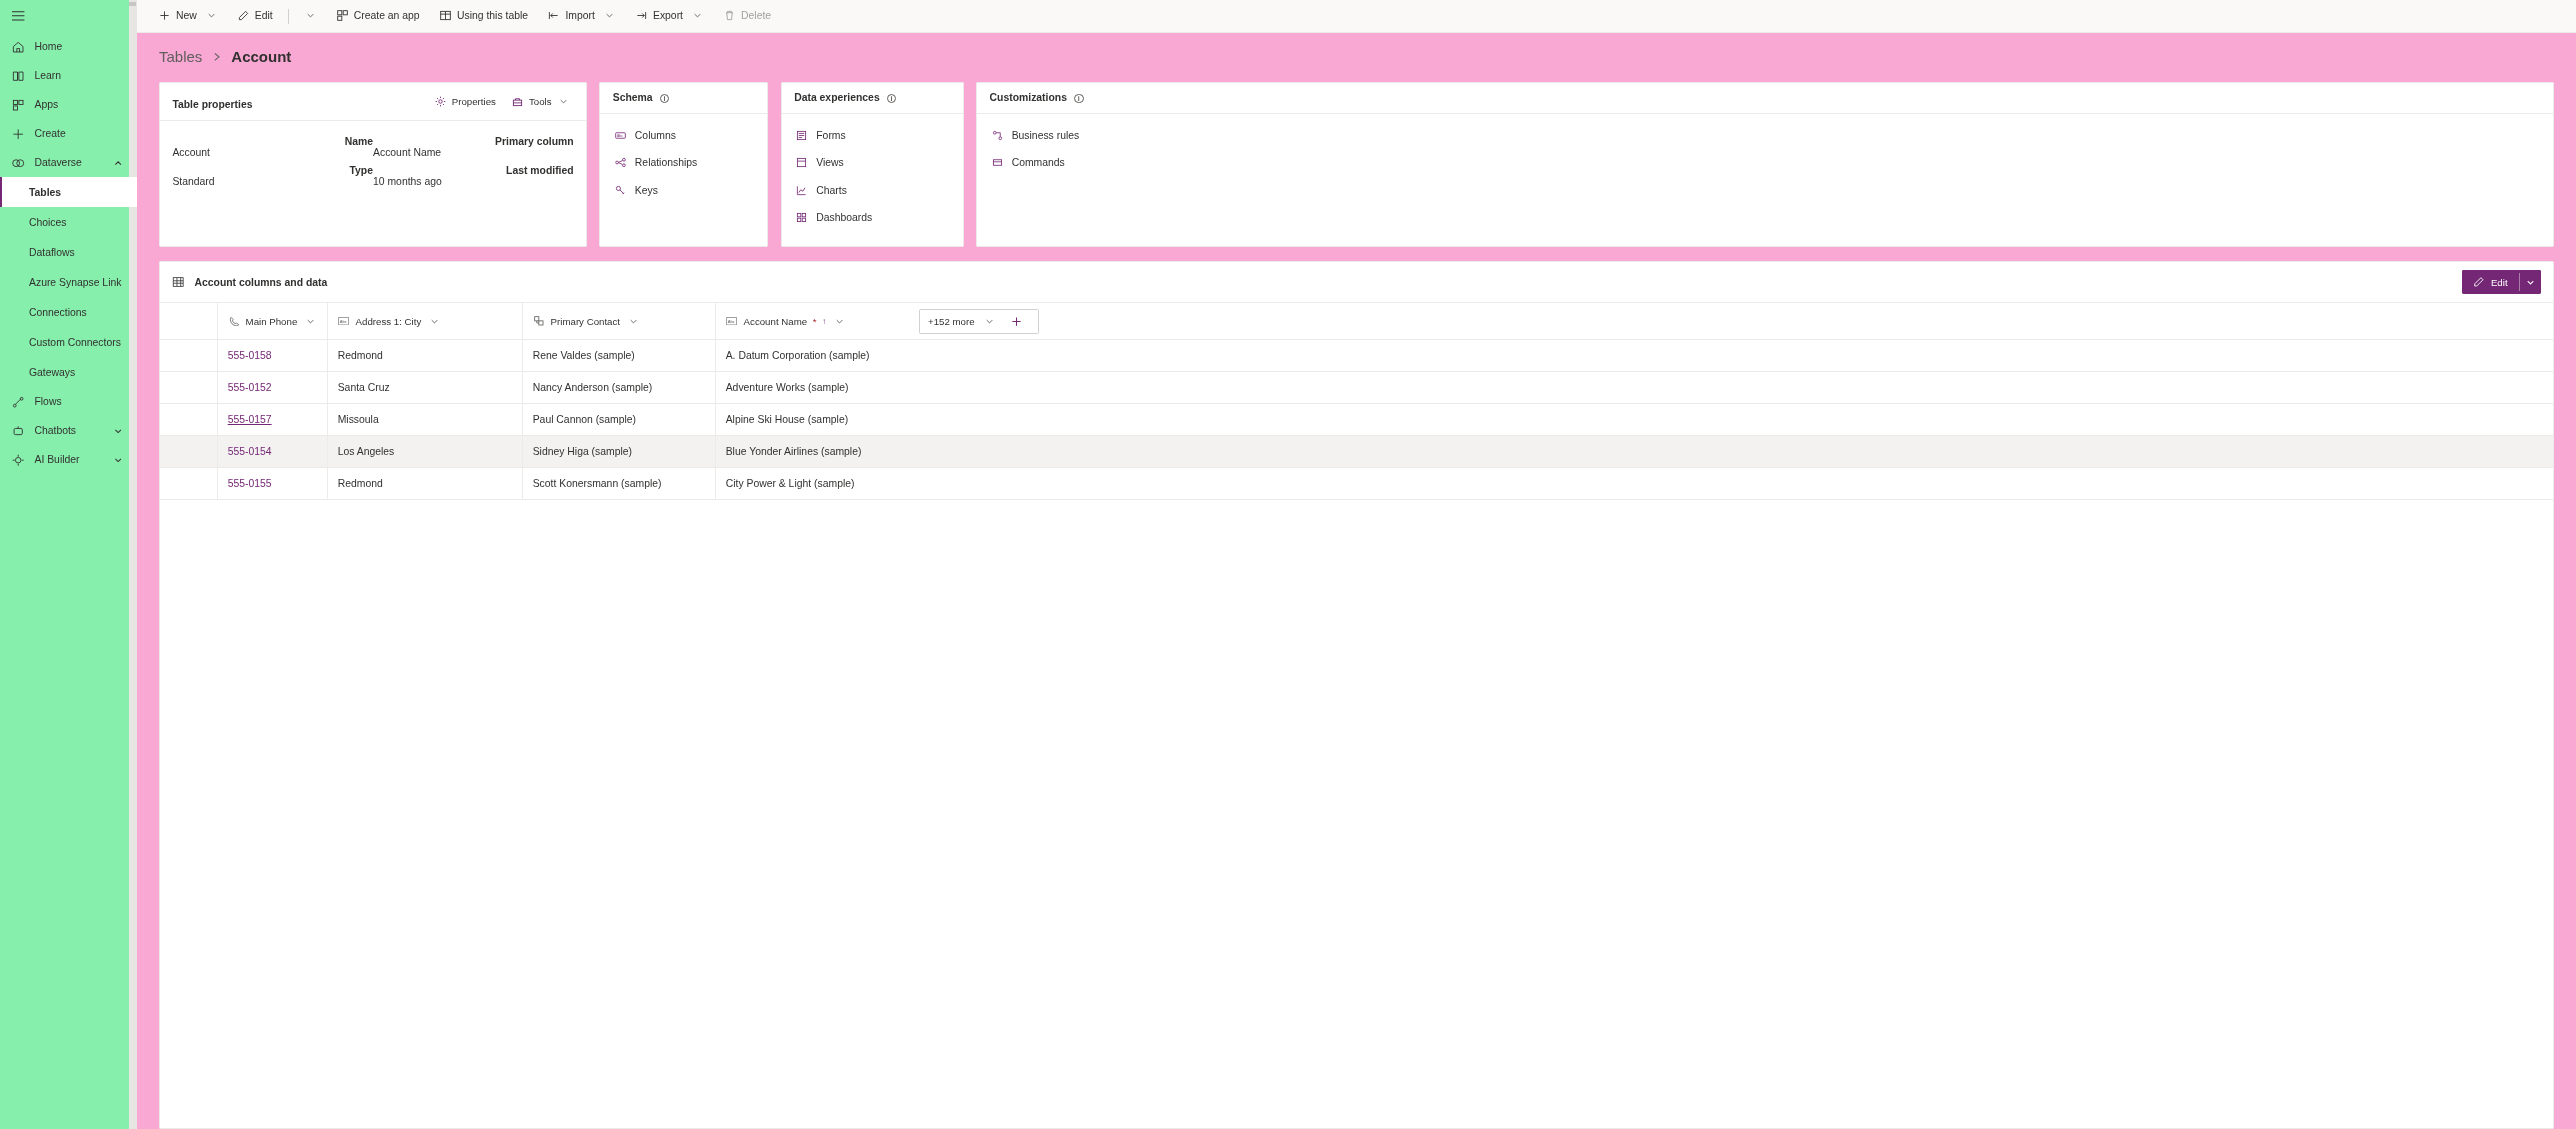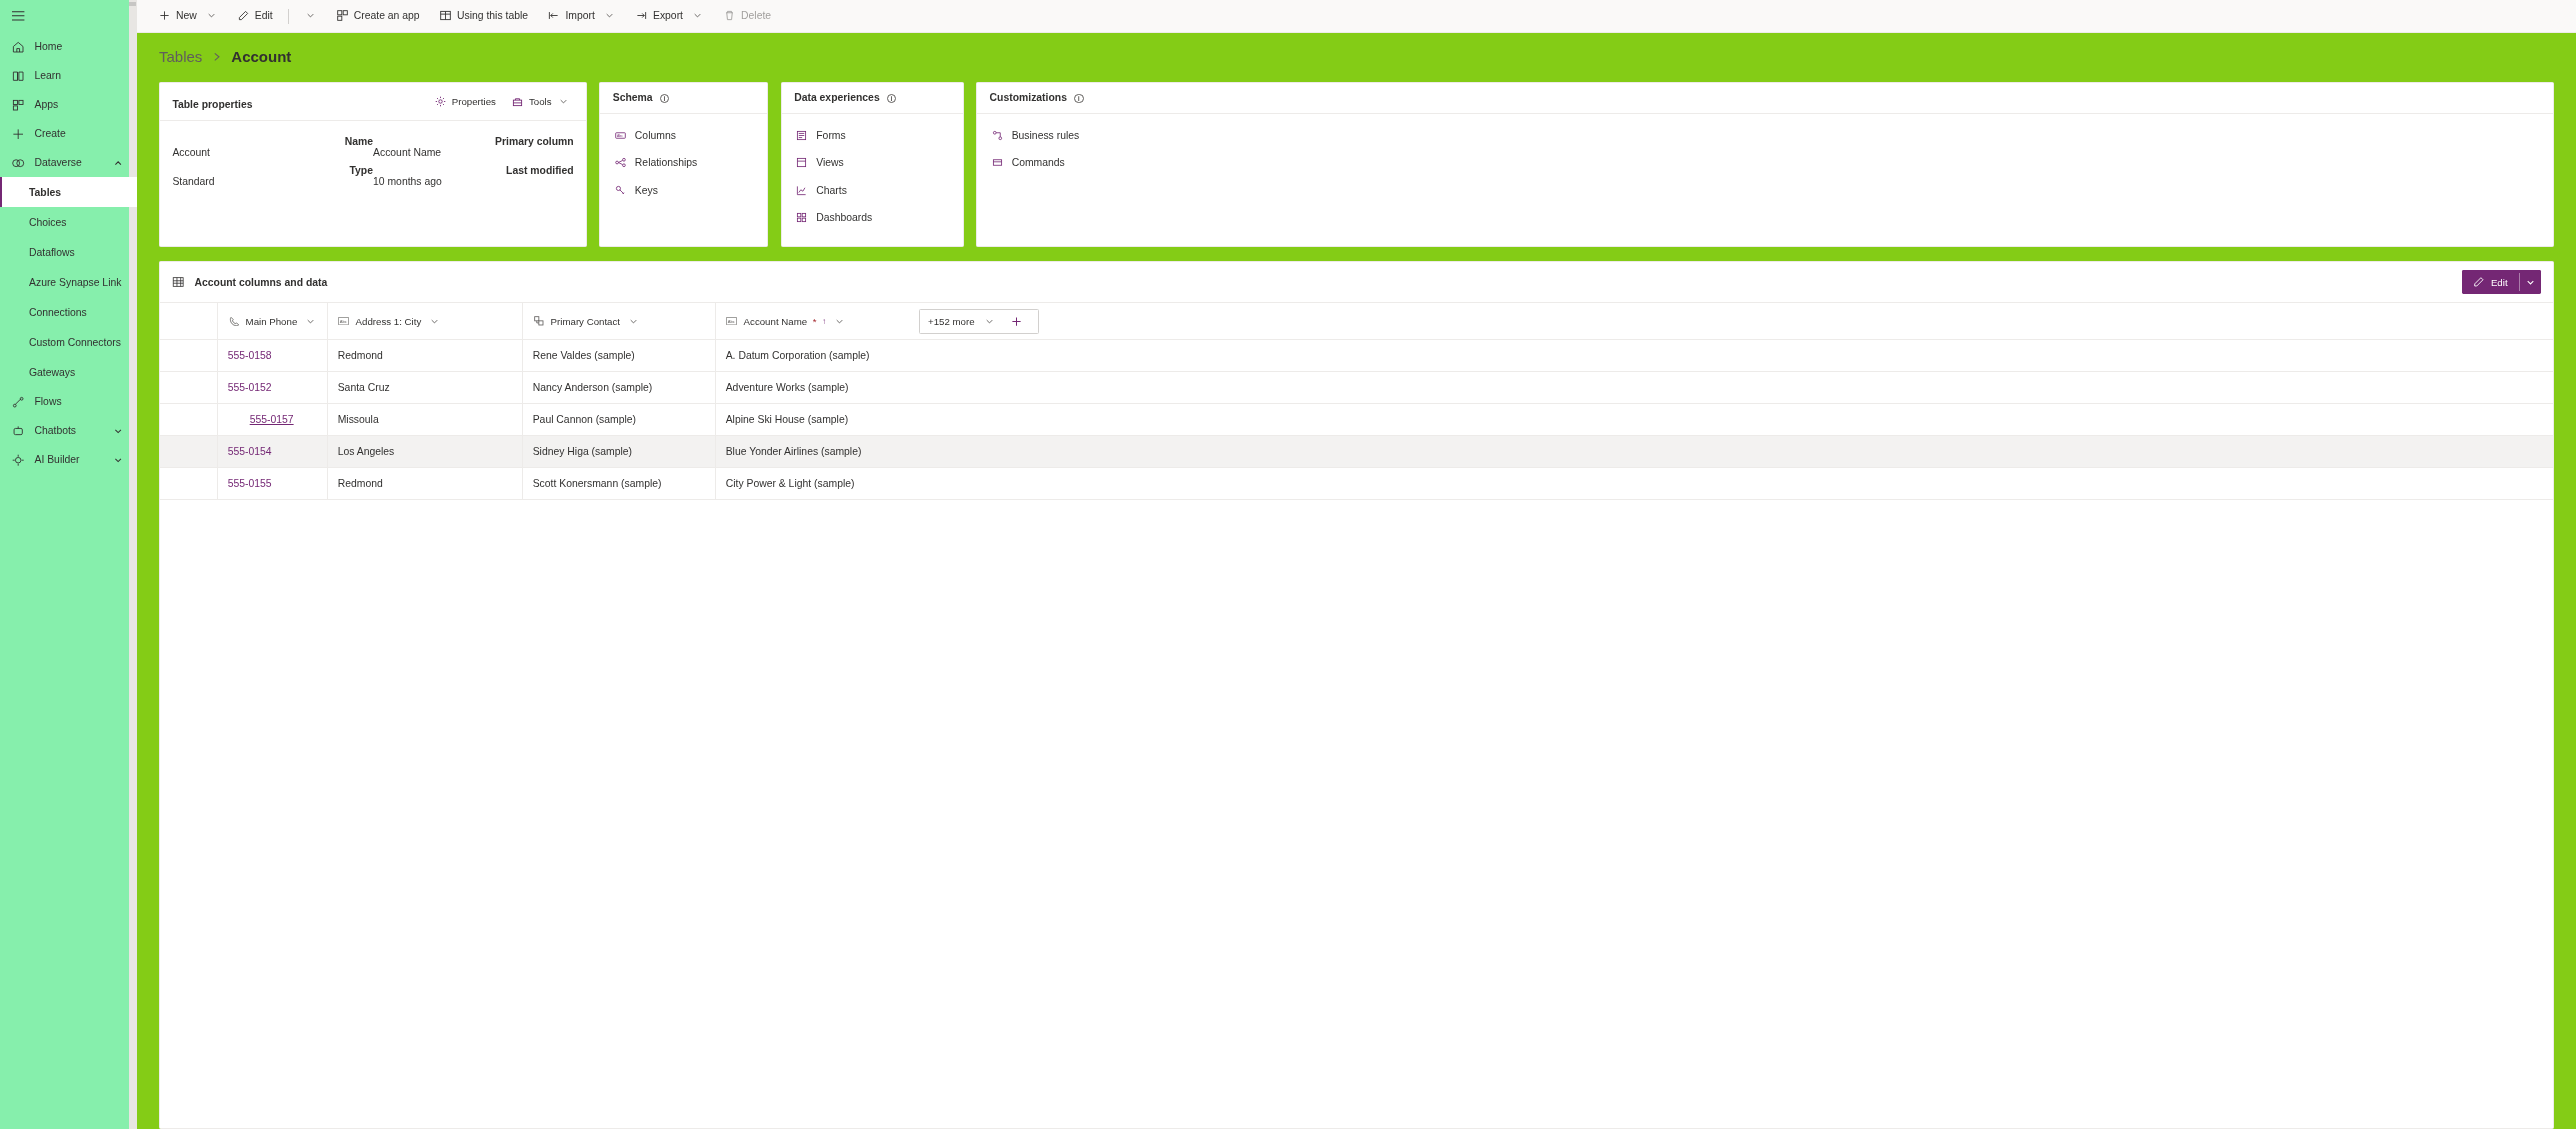--- a/index.html
+++ b/index.html
@@ -80,21 +80,21 @@
     display:inline-flex;
     align-items:center;justify-content:center;
     color:#323130;
     flex-shrink:0;
   }
   
   .main {
     flex: 1;
     display: flex;
     flex-direction: column;
-    background: #84cc16;
+    background: #f9a8d4;
     overflow:hidden;
   }
   .cmdbar {
     display: flex;
     align-items: center;
     gap: 5.5px;
     padding: 5.5px 14px;
     background: #faf9f8;
     border-bottom: 0.7px solid #edebe9;
     height: 33px;
@@ -250,21 +250,21 @@
     align-items:stretch;
   }
   .grow.hover{background:#f3f2f1;}
   .gcell{
     border-right:0.7px solid #edebe9;
     display:flex;align-items:center;
     padding:0 9.7px;
     font-size:10.4px;
   }
   .phone-link{color:#742774;}
-  .phone-link.underline{text-decoration:underline;margin-left:22px;}
+  .phone-link.underline{text-decoration:underline;}
   .sort-asc{color:#742774;font-size:8.3px;}
   .req-star{color:#a4262c;}
   svg{display:block;}
 </style>
 </head>
 <body>
 
 <div class="app">
 
   <div class="sidebar">

